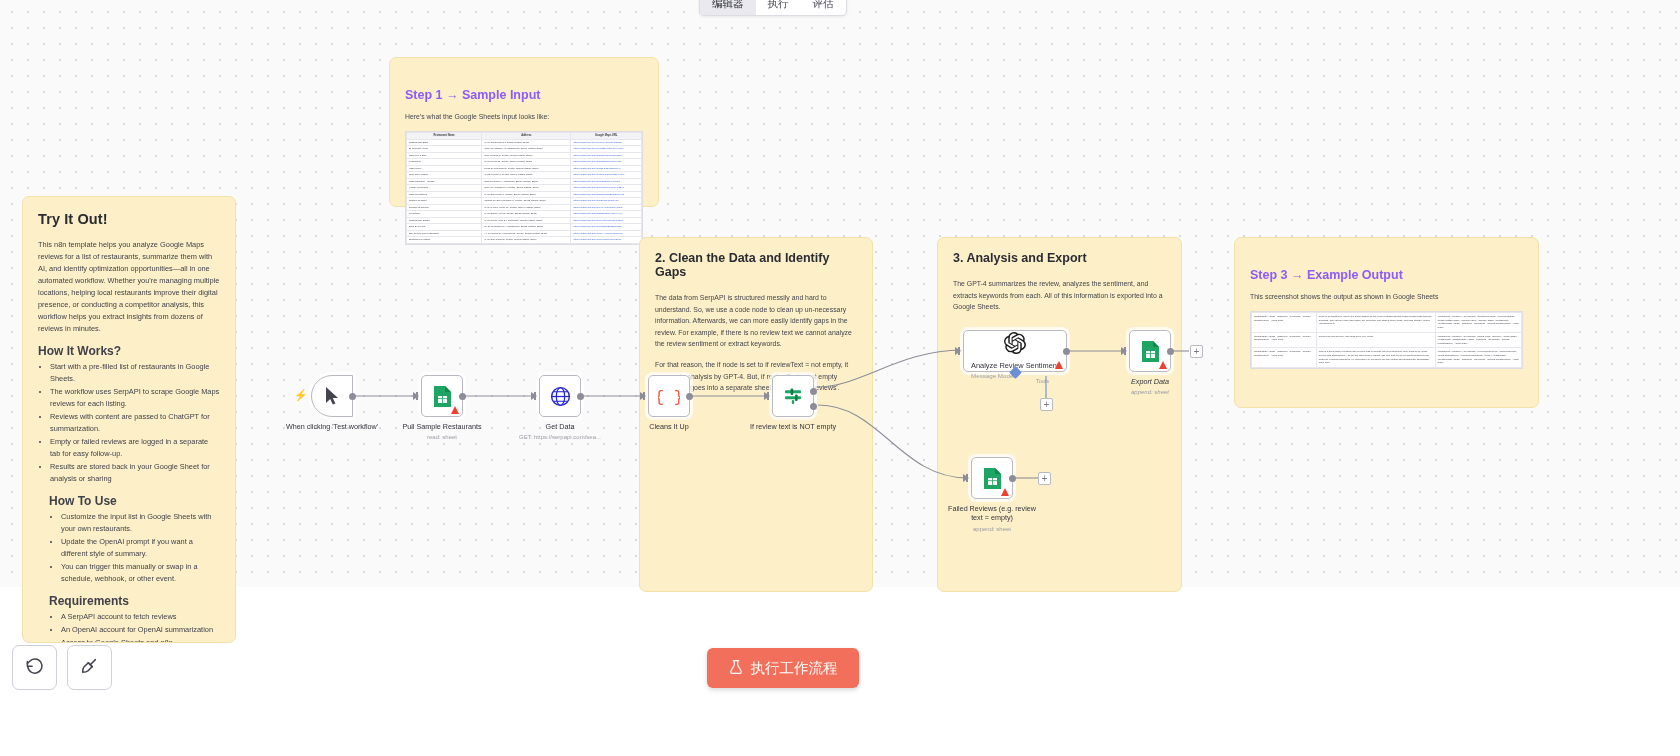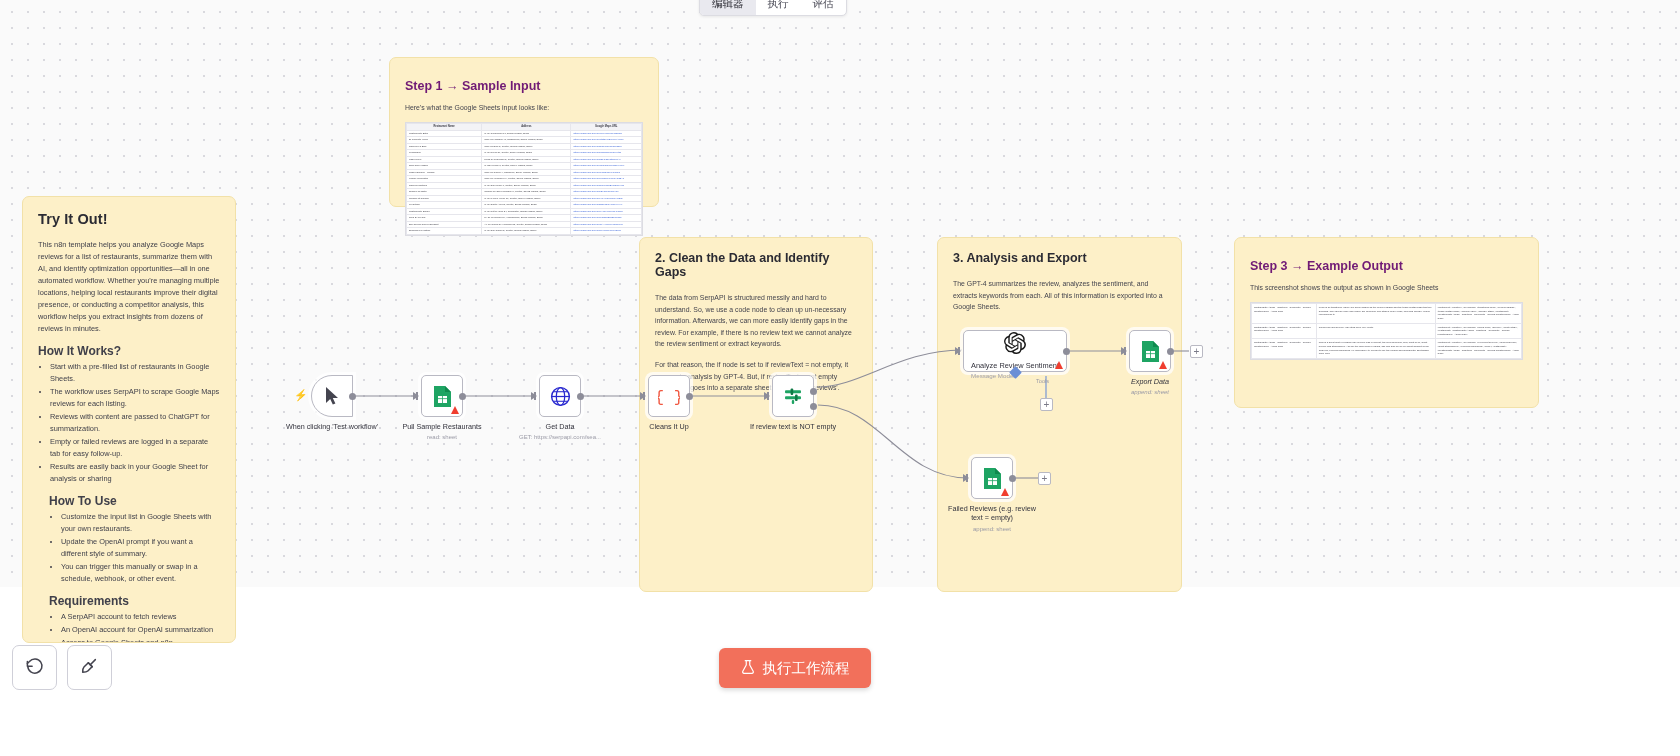--- a/index.html
+++ b/index.html
@@ -65,21 +65,21 @@
   }
   .section-body {
     font-size: 6.9px;
     line-height: 1.68;
     color: #43434d;
     margin: 0 0 9px 0;
   }
 
   
   .shot-note { position: absolute; background:#fdf0c8; border:1px solid #f2e1a8; border-radius:7px; padding: 13px 15px; }
-  .shot-title { font-size: 12.5px; font-weight: bold; color:#701a75; margin: 8px 0 11px 0; }
+  .shot-title { font-size: 12.5px; font-weight: bold; color:#8b5cf6; margin: 17px 0 11px 0; }
   .shot-sub { font-size: 6.9px; color:#43434d; margin: 0 0 11px 0; }
   .shot-img {
     background: #fff; border: 1px solid #dcdce2;
     width: 100%; overflow: hidden;
   }
   .shot-img table { border-collapse: collapse; width: 100%; table-layout: fixed; }
   .shot-img th, .shot-img td {
     border: 1px solid #e6e6ec;
     font-size: 2.4px; line-height: 1.45;
     padding: 1px 2px; color: #3a3a44;
@@ -153,21 +153,20 @@
     display:flex;align-items:center;justify-content:center;
   }
 
   
   .run-btn {
     position:absolute;
     display:flex; align-items:center; justify-content:center; gap:8px;
     background:#f2705b; color:#fff;
     border-radius:6px; font-size:14.5px;
     box-shadow: 0 2px 5px rgba(0,0,0,.16);
-    margin-left: 12px;
   }
 
   
   .top-tabs {
     position:absolute; display:flex; align-items:center;
     background:#fff; border:1px solid #dcdce2; border-radius:5px;
     overflow:hidden; height:26px;
     box-shadow:0 1px 3px rgba(0,0,0,.08);
   }
   .top-tab { font-size:10.5px; color:#4a4a56; padding:0 12px; line-height:26px; }
@@ -286,21 +285,21 @@
 
   <div class="sticky" style="left:22px; top:196px; width:214px; height:447px; overflow:hidden;">
     <div class="sticky-title">Try It Out!</div>
     <div class="sticky-lead">This n8n template helps you analyze Google Maps reviews for a list of restaurants, summarize them with AI, and identify optimization opportunities—all in one automated workflow. Whether you're managing multiple locations, helping local restaurants improve their digital presence, or conducting a competitor analysis, this workflow helps you extract insights from dozens of reviews in minutes.</div>
     <div class="sticky-h">How It Works?</div>
     <ul class="sticky-list" id="list-how-it-works">
         <li>Start with a pre-filled list of restaurants in Google Sheets.</li>
         <li>The workflow uses SerpAPI to scrape Google Maps reviews for each listing.</li>
         <li>Reviews with content are passed to ChatGPT for summarization.</li>
         <li>Empty or failed reviews are logged in a separate tab for easy follow-up.</li>
-        <li>Results are easily back in your Google Sheet for analysis or sharing</li>
+        <li>Results are stored back in your Google Sheet for analysis or sharing</li>
       </ul>
     <div class="sticky-h indent">How To Use</div>
     <ul class="sticky-list indent" id="list-how-to-use">
         <li>Customize the input list in Google Sheets with your own restaurants.</li>
         <li>Update the OpenAI prompt if you want a different style of summary.</li>
         <li>You can trigger this manually or swap in a schedule, webhook, or other event.</li>
       </ul>
     <div class="sticky-h indent">Requirements</div>
     <ul class="sticky-list indent" id="list-requirements">
         <li>A SerpAPI account to fetch reviews</li>

